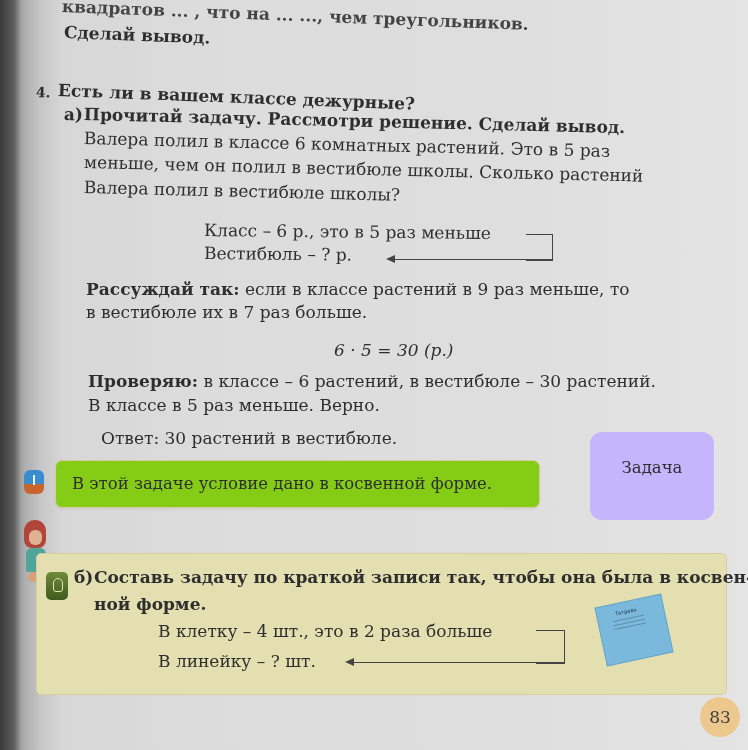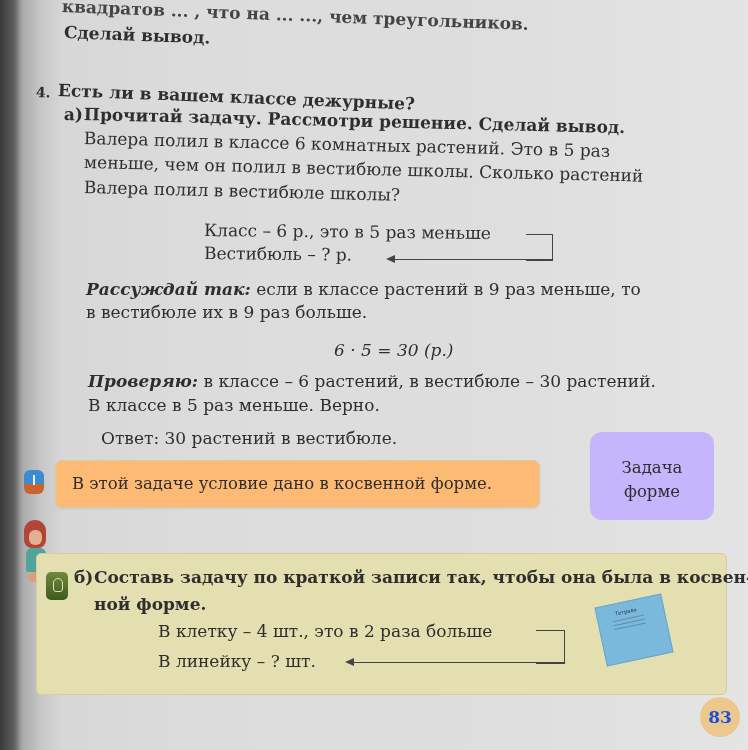--- a/index.html
+++ b/index.html
@@ -8,32 +8,32 @@
     background: linear-gradient(90deg, #3a3a3a 0px, #5d5d5d 14px, #bdbcbc 24px, #d6d6d6 40px, #dcdcdc 200px, #dedede 500px, #e4e4e4 748px);
     font-family: "DejaVu Serif", "Liberation Serif", serif;
     color:#2e2e2e;
   }
   .page {
     position:absolute; left:22px; top:0; width:726px; height:750px;
     background: linear-gradient(90deg, rgba(160,160,160,0.55) 0px, rgba(215,215,215,0.2) 40px, rgba(230,230,230,0) 90px);
   }
   .txt { position:absolute; white-space:nowrap; font-size:17px; line-height:20px; }
   .b { font-weight:bold; }
-  .it { font-style:italic; font-weight:bold;margin-top:29px; }
+  .it { font-weight:bold;margin-top:29px; }
   .tilt1 { transform: rotate(2.2deg); transform-origin:left center; }
   .tilt2 { transform: rotate(1.4deg); transform-origin:left center; }
   .tilt3 { transform: rotate(0.6deg); transform-origin:left center; }
 
   .bracket { position:absolute; border:1.6px solid #444; border-left:none; }
   .arrowline { position:absolute; height:0; border-top:1.6px solid #444; }
   .arrowhead { position:absolute; width:0; height:0; border-top:4px solid transparent; border-bottom:4px solid transparent; border-right:9px solid #444; }
 
   .note-box {
     position:absolute; left:55px; top:460px; width:483px; height:46px;
-    background:#fdba74; border-radius:7px; border:1px solid #dccaa4;
+    background:#84cc16; border-radius:7px; border:1px solid #dccaa4;
     box-shadow: 0 1px 2px rgba(0,0,0,0.08);
   }
   .side-label {
     position:absolute; left:590px; top:432px; width:124px; height:88px;
     background:#c4b5fd; border-radius:12px;
     text-align:center; font-size:16.5px; line-height:24px; padding-top:24px; box-sizing:border-box;
   }
   .task-box {
     position:absolute; left:36px; top:553px; width:689px; height:140px;
     background:#e3dfb0; border-radius:5px; border:1px solid #d4cf9e;
@@ -66,21 +66,21 @@
     content:""; position:absolute; left:7px; top:6px; width:8px; height:12px; border:1.3px solid #d7e6b6; border-radius:5px 5px 3px 3px;
   }
   .notebook {
     position:absolute; left:600px; top:600px; width:66px; height:58px;
     background:#7ab9dc; transform: rotate(-12deg); border:1px solid #6aa6c8;
   }
   .notebook .nb-title { position:absolute; left:18px; top:6px; font-size:5px; color:#234; font-family:"DejaVu Sans", sans-serif; }
   .notebook .nb-line { position:absolute; left:14px; height:1px; width:32px; background:#5e8fab; }
   .page-num {
     position:absolute; left:700px; top:697px; width:40px; height:40px; border-radius:50%;
-    background:#edc88e; text-align:center; line-height:40px; font-size:17px; font-weight:bold; color:#1d4ed8;
+    background:#edc88e; text-align:center; line-height:40px; font-size:17px; font-weight:normal; color:#404040;
   }
 </style>
 </head>
 <body>
 
 <div class="page"></div>
 
 <div class="txt b tilt1" style="left:62px; top:-4px; color:#444;">квадратов ... , что на ...  ..., чем треугольников.</div>
 <div class="txt b tilt1" style="left:64px; top:22px;">Сделай вывод.</div>
 
@@ -93,37 +93,36 @@
 <div class="txt tilt2" style="left:84px; top:152px;">меньше, чем он полил в вестибюле школы. Сколько растений</div>
 <div class="txt tilt2" style="left:84px; top:177px;">Валера полил в вестибюле школы?</div>
 
 <div class="txt tilt3" style="left:204px; top:220px;">Класс – 6 р., это в 5 раз меньше</div>
 <div class="txt tilt3" style="left:204px; top:243px;">Вестибюль – ? р.</div>
 <div class="bracket" style="left:526px; top:234px; width:26px; height:25px;"></div>
 <div class="arrowline" style="left:392px; top:259px; width:160px;"></div>
 <div class="arrowhead" style="left:386px; top:255px;"></div>
 
 <div class="txt" style="left:86px; top:279px;"><span class="it">Рассуждай так:</span><span> если в классе растений в 9 раз меньше, то</span></div>
-<div class="txt" style="left:86px; top:302px;">в вестибюле их в 9 раз больше.</div>
+<div class="txt" style="left:86px; top:302px;">в вестибюле их в 7 раз больше.</div>
 
 <div class="txt" style="left:334px; top:340px;font-style:italic;">6 · 5 = 30 (р.)</div>
 
 <div class="txt" style="left:88px; top:371px;"><span class="it">Проверяю:</span><span> в классе – 6 растений, в вестибюле – 30 растений.</span></div>
 <div class="txt" style="left:88px; top:395px;">В классе в 5 раз меньше. Верно.</div>
 
 <div class="txt" style="left:101px; top:428px;">Ответ: 30 растений в вестибюле.</div>
 
 <div class="info-icon"></div>
 <div class="note-box">
   <div class="txt" style="left:16px; top:13px; font-size:16.5px;">В этой задаче условие дано в косвенной форме.</div>
 </div>
 
 <div class="side-label">
   <div>Задача</div>
-  <div>форме</div>
 </div>
 
 <div class="girl-head"></div>
 <div class="girl-face"></div>
 <div class="girl-body"></div>
 <div class="girl-hand"></div>
 
 <div class="task-box"></div>
 <div class="bulb-icon"></div>
 <div class="txt b" style="left:74px; top:567px;">б)</div>

